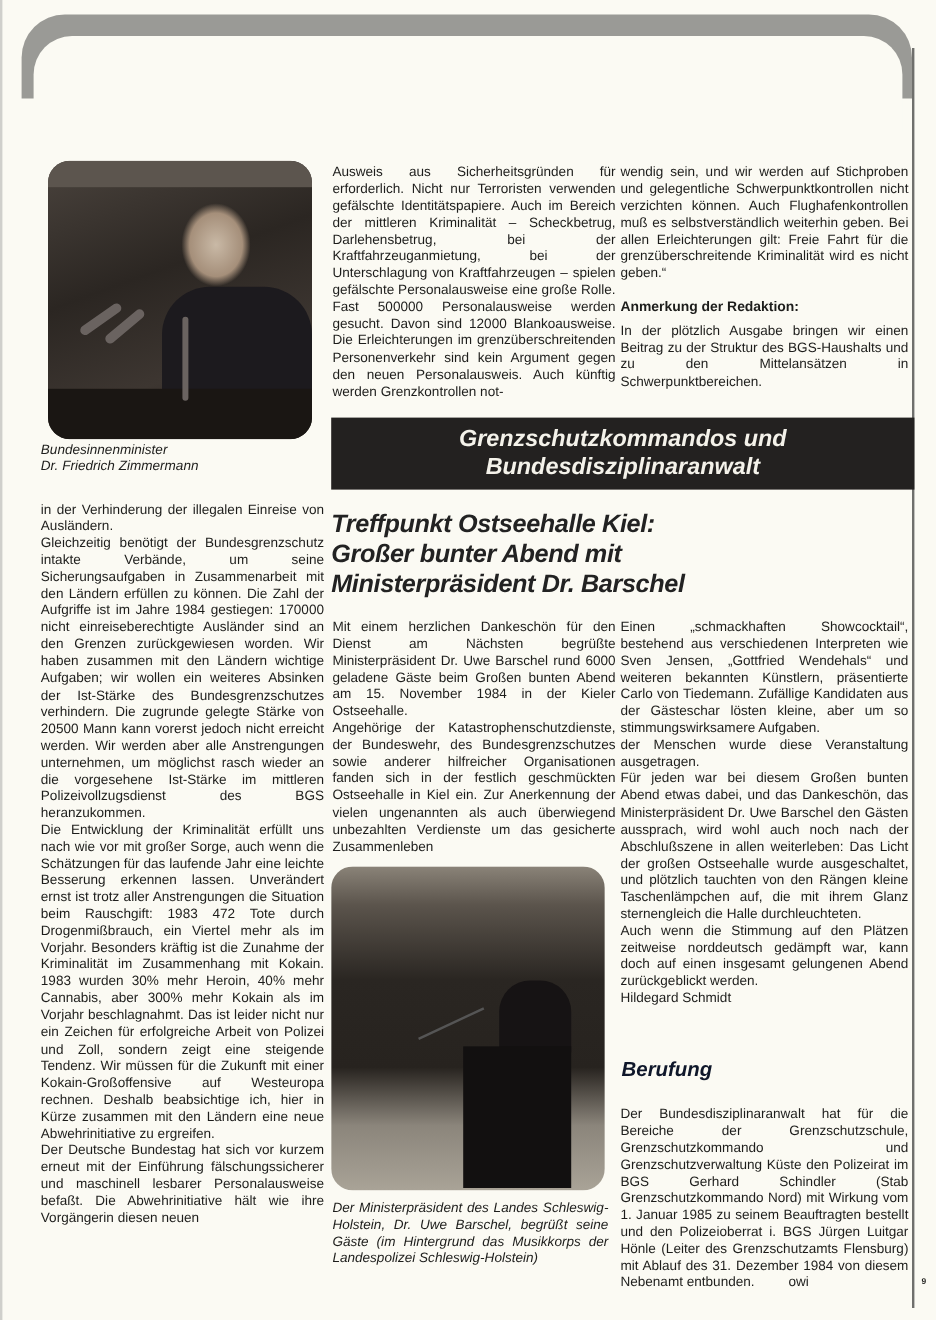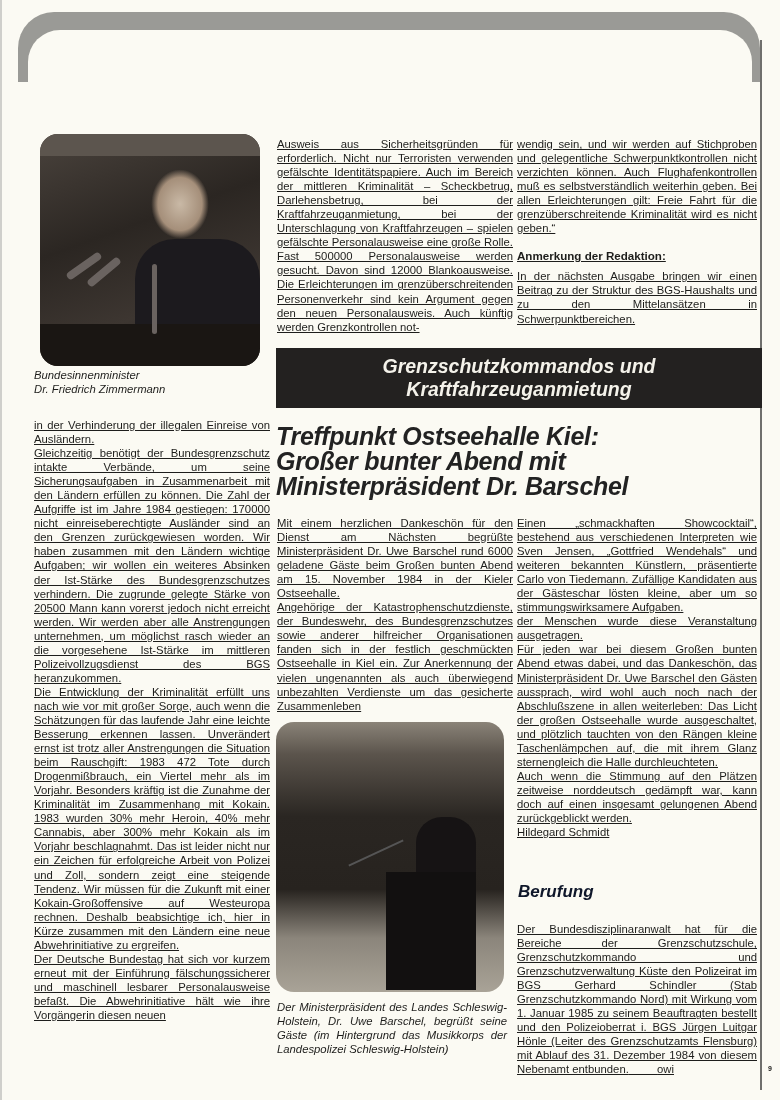--- a/index.html
+++ b/index.html
@@ -4,37 +4,37 @@
 <style>
   html,body{margin:0;padding:0;}
   body{width:780px;height:1100px;background:#fbfaf3;position:relative;overflow:hidden;
        font-family:"Liberation Sans",sans-serif;color:#1d1d1b;}
   .header-band{position:absolute;left:18px;top:12px;width:742px;height:70px;background:#9a9a96;
        border-radius:36px 36px 0 0;}
   .header-inner{position:absolute;left:28px;top:30px;width:724px;height:80px;background:#fbfaf3;
        border-radius:32px 32px 0 0;}
   .right-rule{position:absolute;left:760px;top:40px;width:2px;height:1050px;background:#6f6f6c;}
   .left-rule{position:absolute;left:0;top:0;width:2px;height:1100px;background:#cfcfcb;}
-  .col{position:absolute;font-size:11.3px;line-height:14.05px;text-align:justify;text-decoration:underline;}
+  .col{position:absolute;font-size:11.3px;line-height:14.05px;text-align:justify;}
   .col p{margin:0;}
   .photo{position:absolute;border-radius:18px;overflow:hidden;}
   .photo1{left:40px;top:134px;width:220px;height:232px;
      background:
        radial-gradient(ellipse 40px 48px at 140px 70px,#c9b9a6 0,#a58f7a 55%,transparent 72%),
        linear-gradient(160deg,#4a433d 0,#2b2622 40%,#3d3631 70%,#1f1b18 100%);}
   .photo1 .desk{position:absolute;left:0;top:190px;width:220px;height:42px;background:#1a1613;}
   .photo1 .suit{position:absolute;left:95px;top:105px;width:125px;height:110px;background:#1c1a1e;border-radius:40px 40px 0 0;}
   .photo1 .bench{position:absolute;left:0;top:0;width:220px;height:22px;background:#5c554e;}
   .photo1 .mic{position:absolute;width:8px;height:40px;background:#6a6360;border-radius:4px;}
   .caption{position:absolute;font-style:italic;font-size:11.3px;line-height:14.05px;}
   .banner{position:absolute;left:276px;top:348px;width:486px;height:60px;background:#232120;
      color:#f4f2ea;font-weight:bold;font-style:italic;font-size:19.5px;line-height:23px;text-align:center;
      display:flex;flex-direction:column;justify-content:center;}
   .headline{position:absolute;left:276px;top:424px;width:400px;font-weight:bold;font-style:italic;
-     font-size:25px;line-height:25px;letter-spacing:-0.3px;color:#222;}
+     font-size:21px;line-height:25px;letter-spacing:-0.3px;color:#222;}
   .photo2{left:276px;top:722px;width:228px;height:270px;
      background:
        radial-gradient(ellipse 14px 18px at 243px 115px,#b7a89a 0,#8b7b6e 60%,transparent 75%),
        linear-gradient(180deg,#8a8378 0,#5b544c 12%,#2a2622 35%,#27231f 62%,#8b857b 80%,#a9a397 100%);}
   .photo2 .podium{position:absolute;left:110px;top:150px;width:90px;height:118px;background:#121010;}
   .photo2 .speaker{position:absolute;left:140px;top:95px;width:60px;height:60px;background:#161314;border-radius:26px 26px 0 0;}
   .photo2 .stand{position:absolute;width:60px;height:2px;background:#555;}
   .section-title{position:absolute;left:518px;top:882px;font-weight:bold;font-style:italic;font-size:17px;color:#0f172a;}
   .page-num{position:absolute;left:768px;top:1065px;font-size:7px;font-weight:bold;}
   .author{text-align:left;}
@@ -68,26 +68,26 @@
   <p>Der Deutsche Bundestag hat sich vor kurzem erneut mit der Einführung fälschungssicherer und maschinell lesbarer Personalausweise befaßt. Die Abwehrinitiative hält wie ihre Vorgängerin diesen neuen</p>
 </div>
 
 <div class="col" style="left:277px;top:137px;width:236px;">
   <p>Ausweis aus Sicherheitsgründen für erforderlich. Nicht nur Terroristen verwenden gefälschte Identitätspapiere. Auch im Bereich der mittleren Kriminalität – Scheckbetrug, Darlehensbetrug, bei der Kraftfahrzeuganmietung, bei der Unterschlagung von Kraftfahrzeugen – spielen gefälschte Personalausweise eine große Rolle. Fast 500000 Personalausweise werden gesucht. Davon sind 12000 Blankoausweise. Die Erleichterungen im grenzüberschreitenden Personenverkehr sind kein Argument gegen den neuen Personalausweis. Auch künftig werden Grenzkontrollen not-</p>
 </div>
 
 <div class="col" style="left:517px;top:137px;width:240px;">
   <p>wendig sein, und wir werden auf Stichproben und gelegentliche Schwerpunktkontrollen nicht verzichten können. Auch Flughafenkontrollen muß es selbstverständlich weiterhin geben. Bei allen Erleichterungen gilt: Freie Fahrt für die grenzüberschreitende Kriminalität wird es nicht geben.“</p>
   <p class="sub-head">Anmerkung der Redaktion:</p>
-  <p>In der nächsten Ausgabe bringen wir einen Beitrag zu der Struktur des BGS-Haushalts und zu den Mittelansätzen in Schwerpunktbereichen.</p>
+  <p>In der plötzlich Ausgabe bringen wir einen Beitrag zu der Struktur des BGS-Haushalts und zu den Mittelansätzen in Schwerpunktbereichen.</p>
 </div>
 
 <div class="banner">
   <div>Grenzschutzkommandos und</div>
-  <div>Kraftfahrzeuganmietung</div>
+  <div>Bundesdisziplinaranwalt</div>
 </div>
 
 <div class="headline">
   <div>Treffpunkt Ostseehalle Kiel:</div>
   <div>Großer bunter Abend mit</div>
   <div>Ministerpräsident Dr. Barschel</div>
 </div>
 
 <div class="col" style="left:277px;top:516px;width:236px;">
   <p>Mit einem herzlichen Dankeschön für den Dienst am Nächsten begrüßte Ministerpräsident Dr. Uwe Barschel rund 6000 geladene Gäste beim Großen bunten Abend am 15. November 1984 in der Kieler Ostseehalle.</p>

